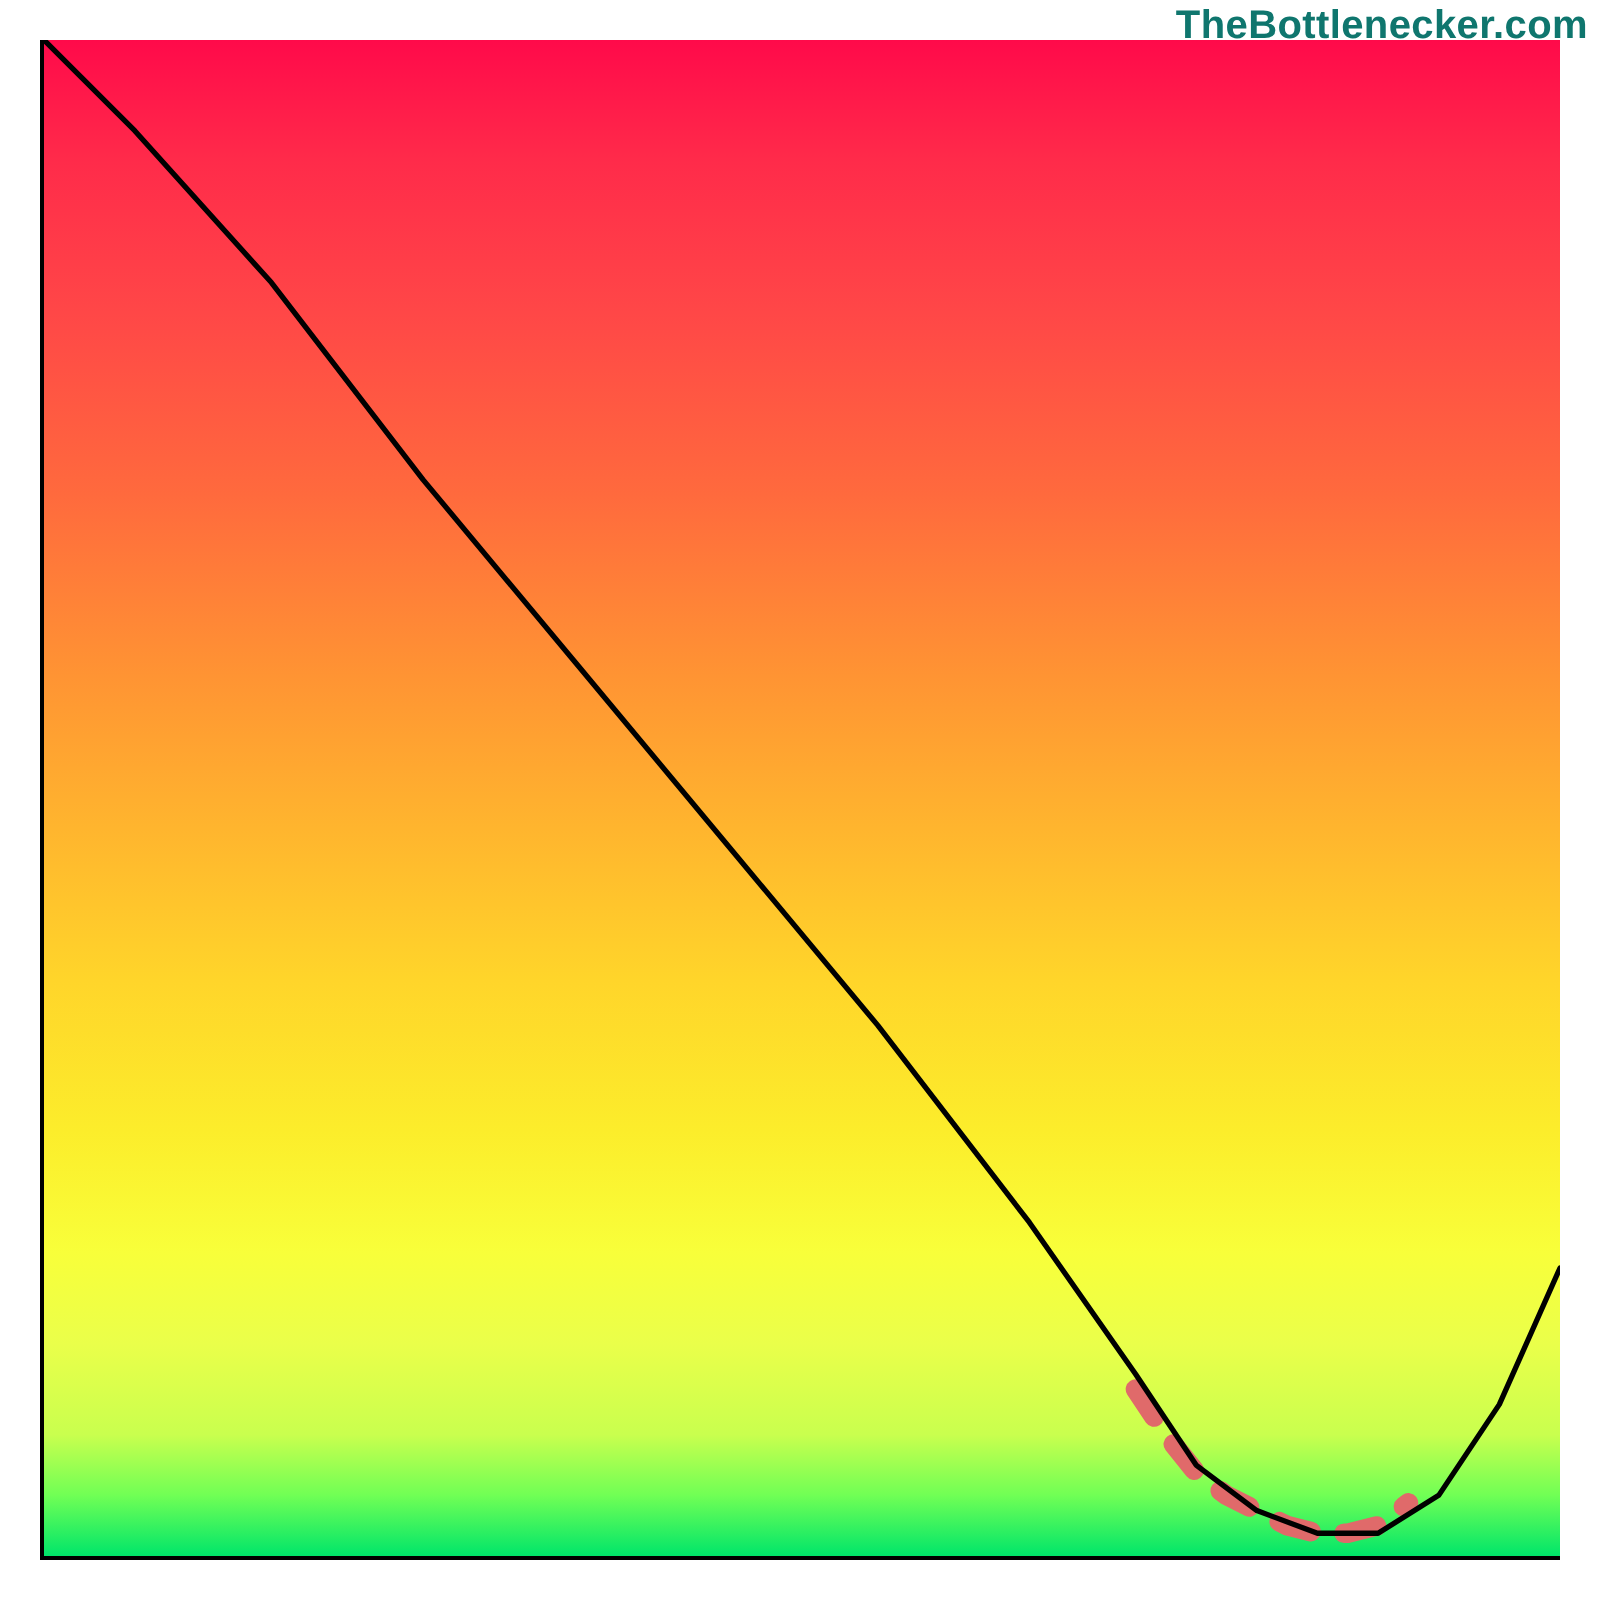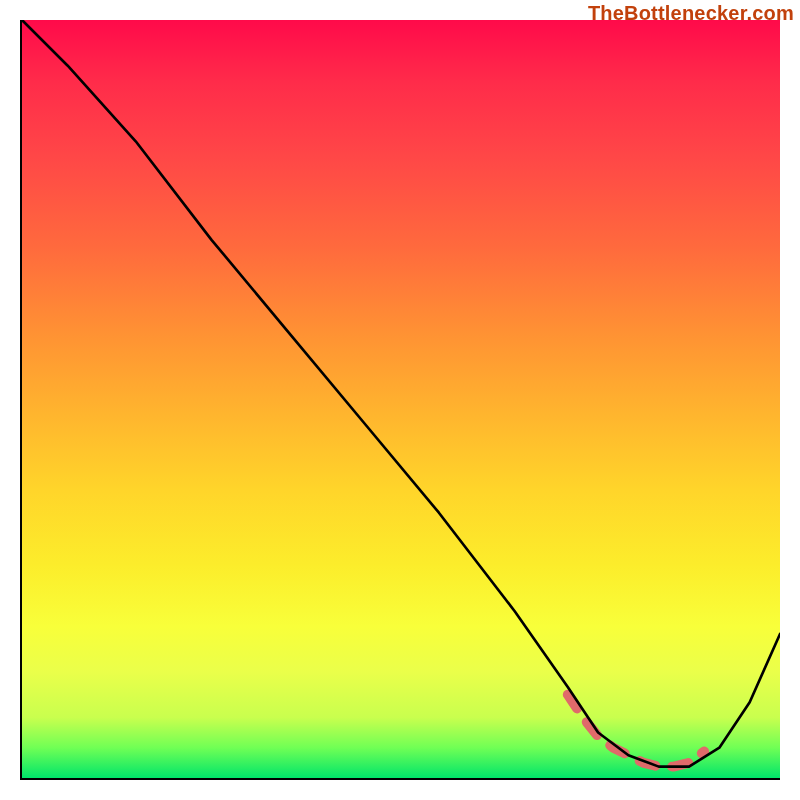--- a/index.html
+++ b/index.html
@@ -58,21 +58,21 @@
     width: 100%;
     height: 100%;
     pointer-events: none;
   }
   .watermark {
     position: absolute;
     top: 2px;
     right: 6px;
     font-size: 20px;
     font-weight: bold;
-    color: #c2410c;
+    color: #0f766e;
     letter-spacing: 0.2px;
   }
 </style>
 </head>
 <body>
 
 <div class="root">
 
   <div class="plot-area">
     <div class="gradient-bg"></div>

